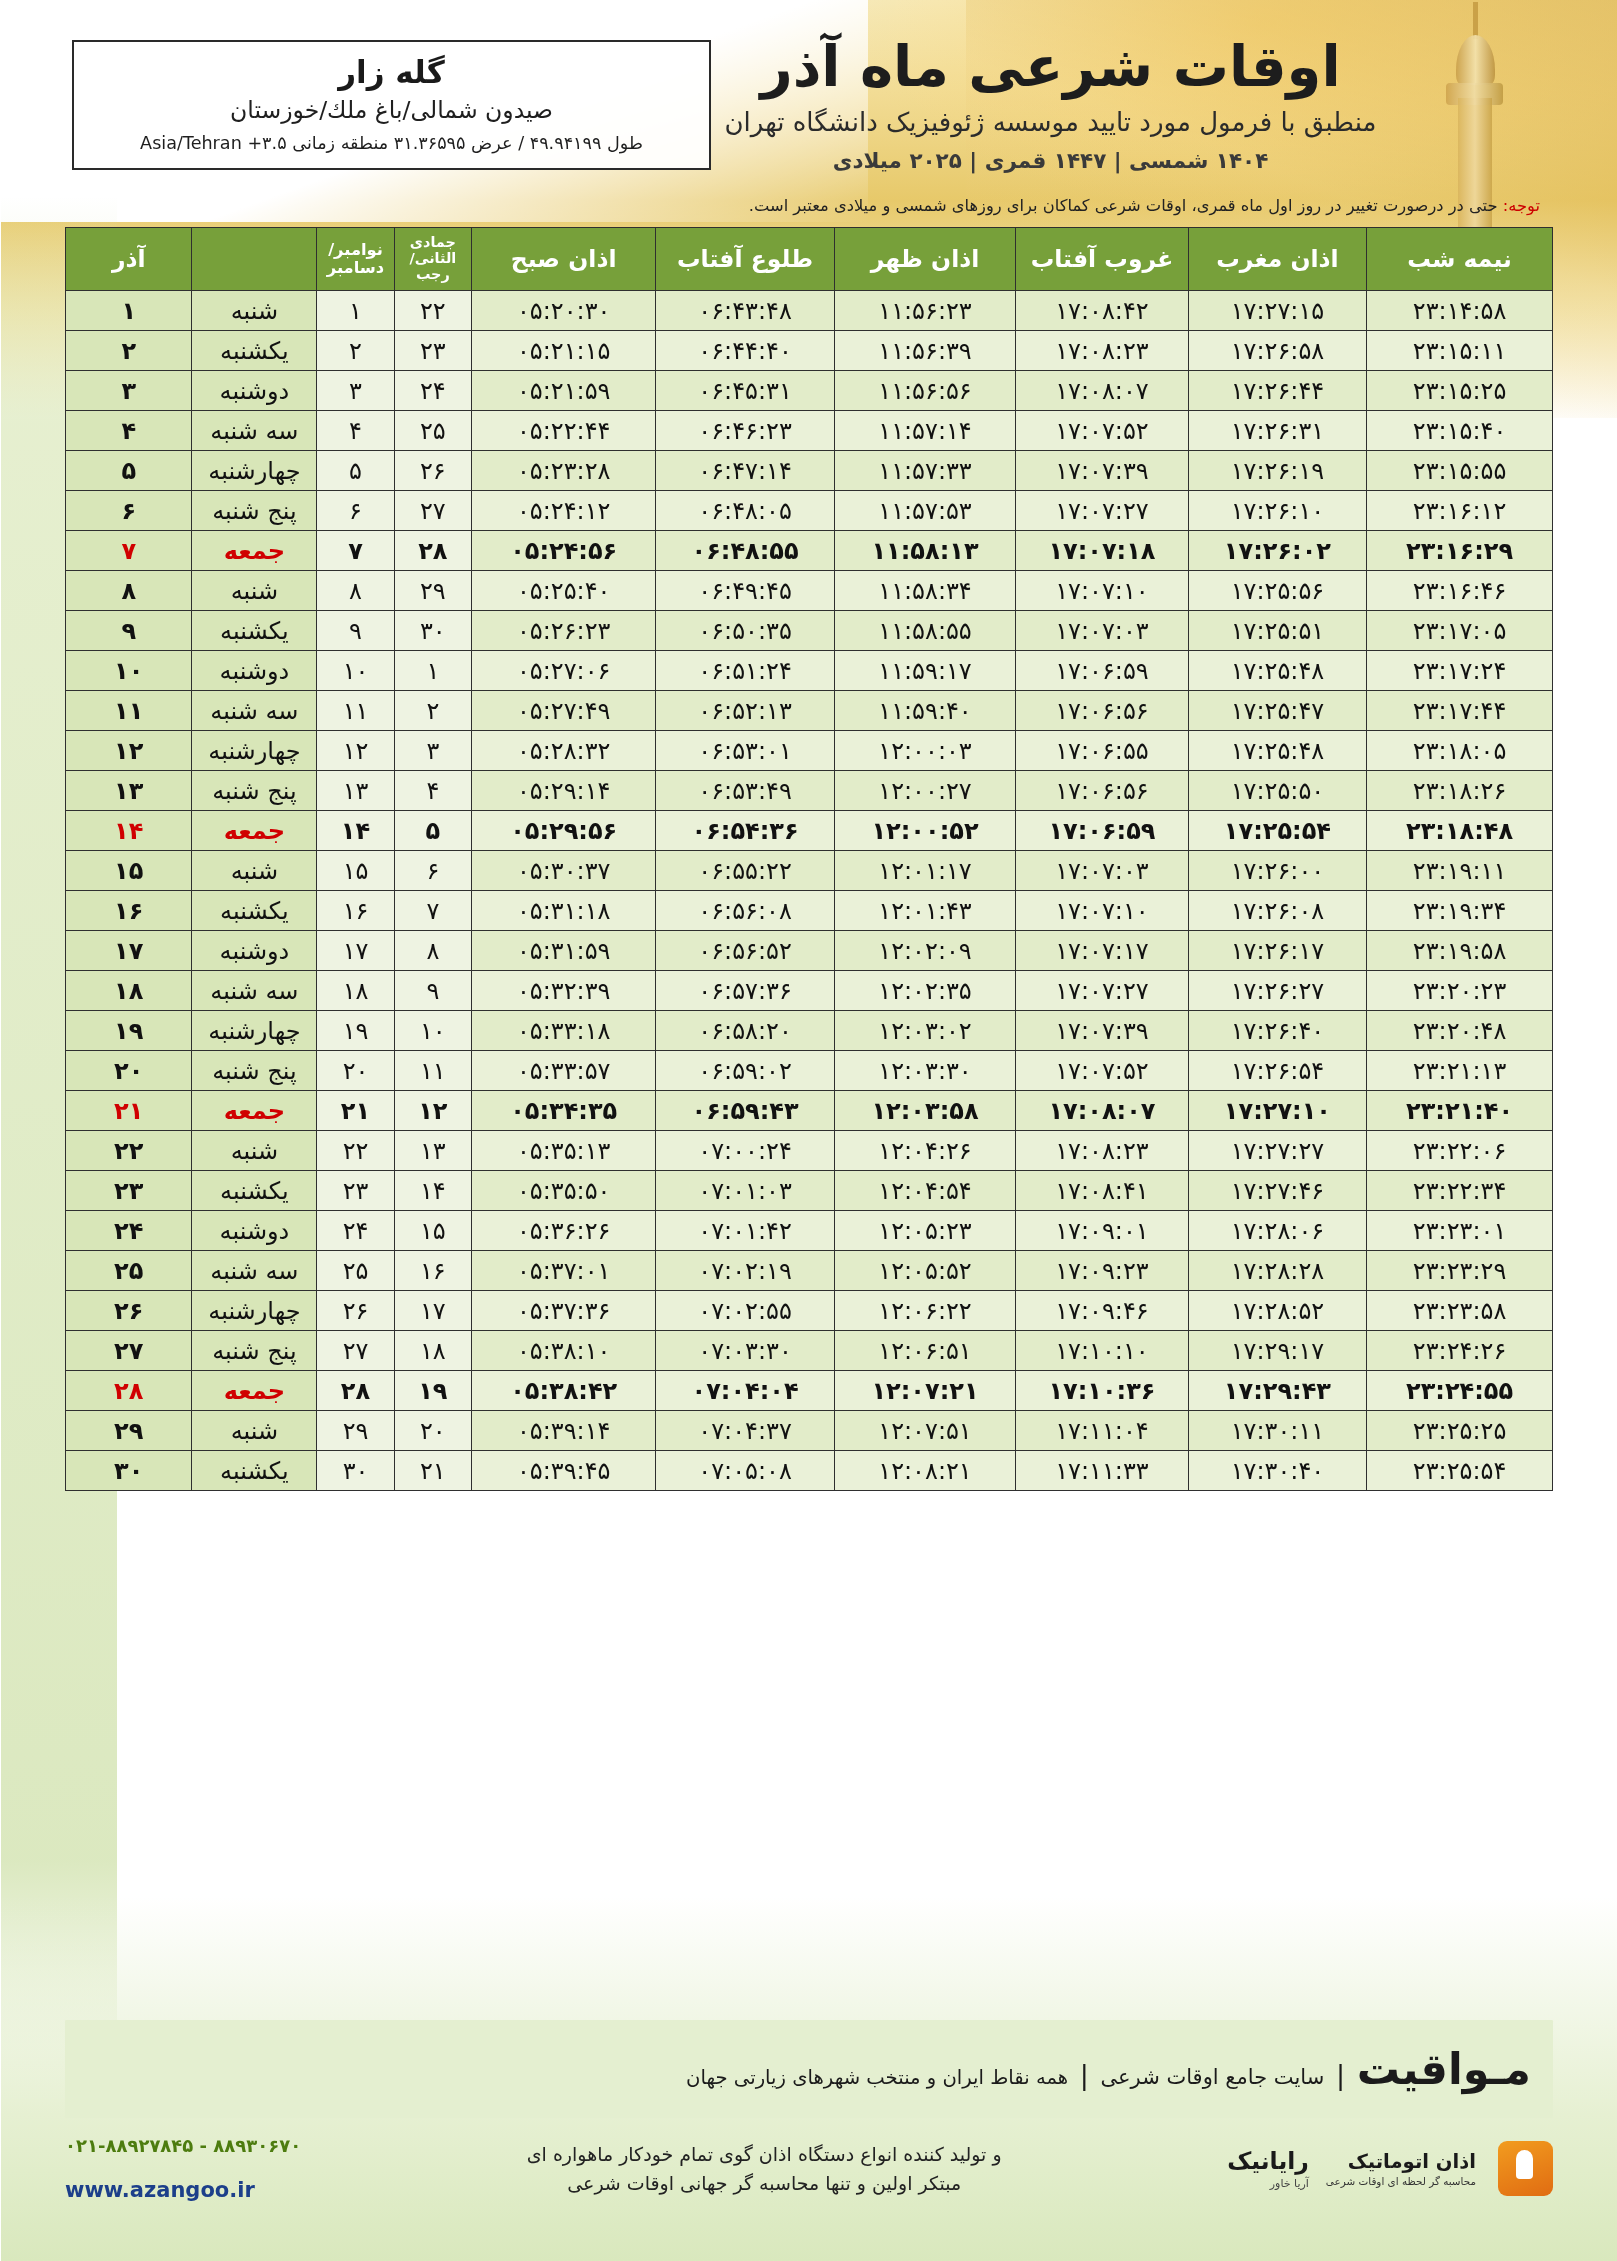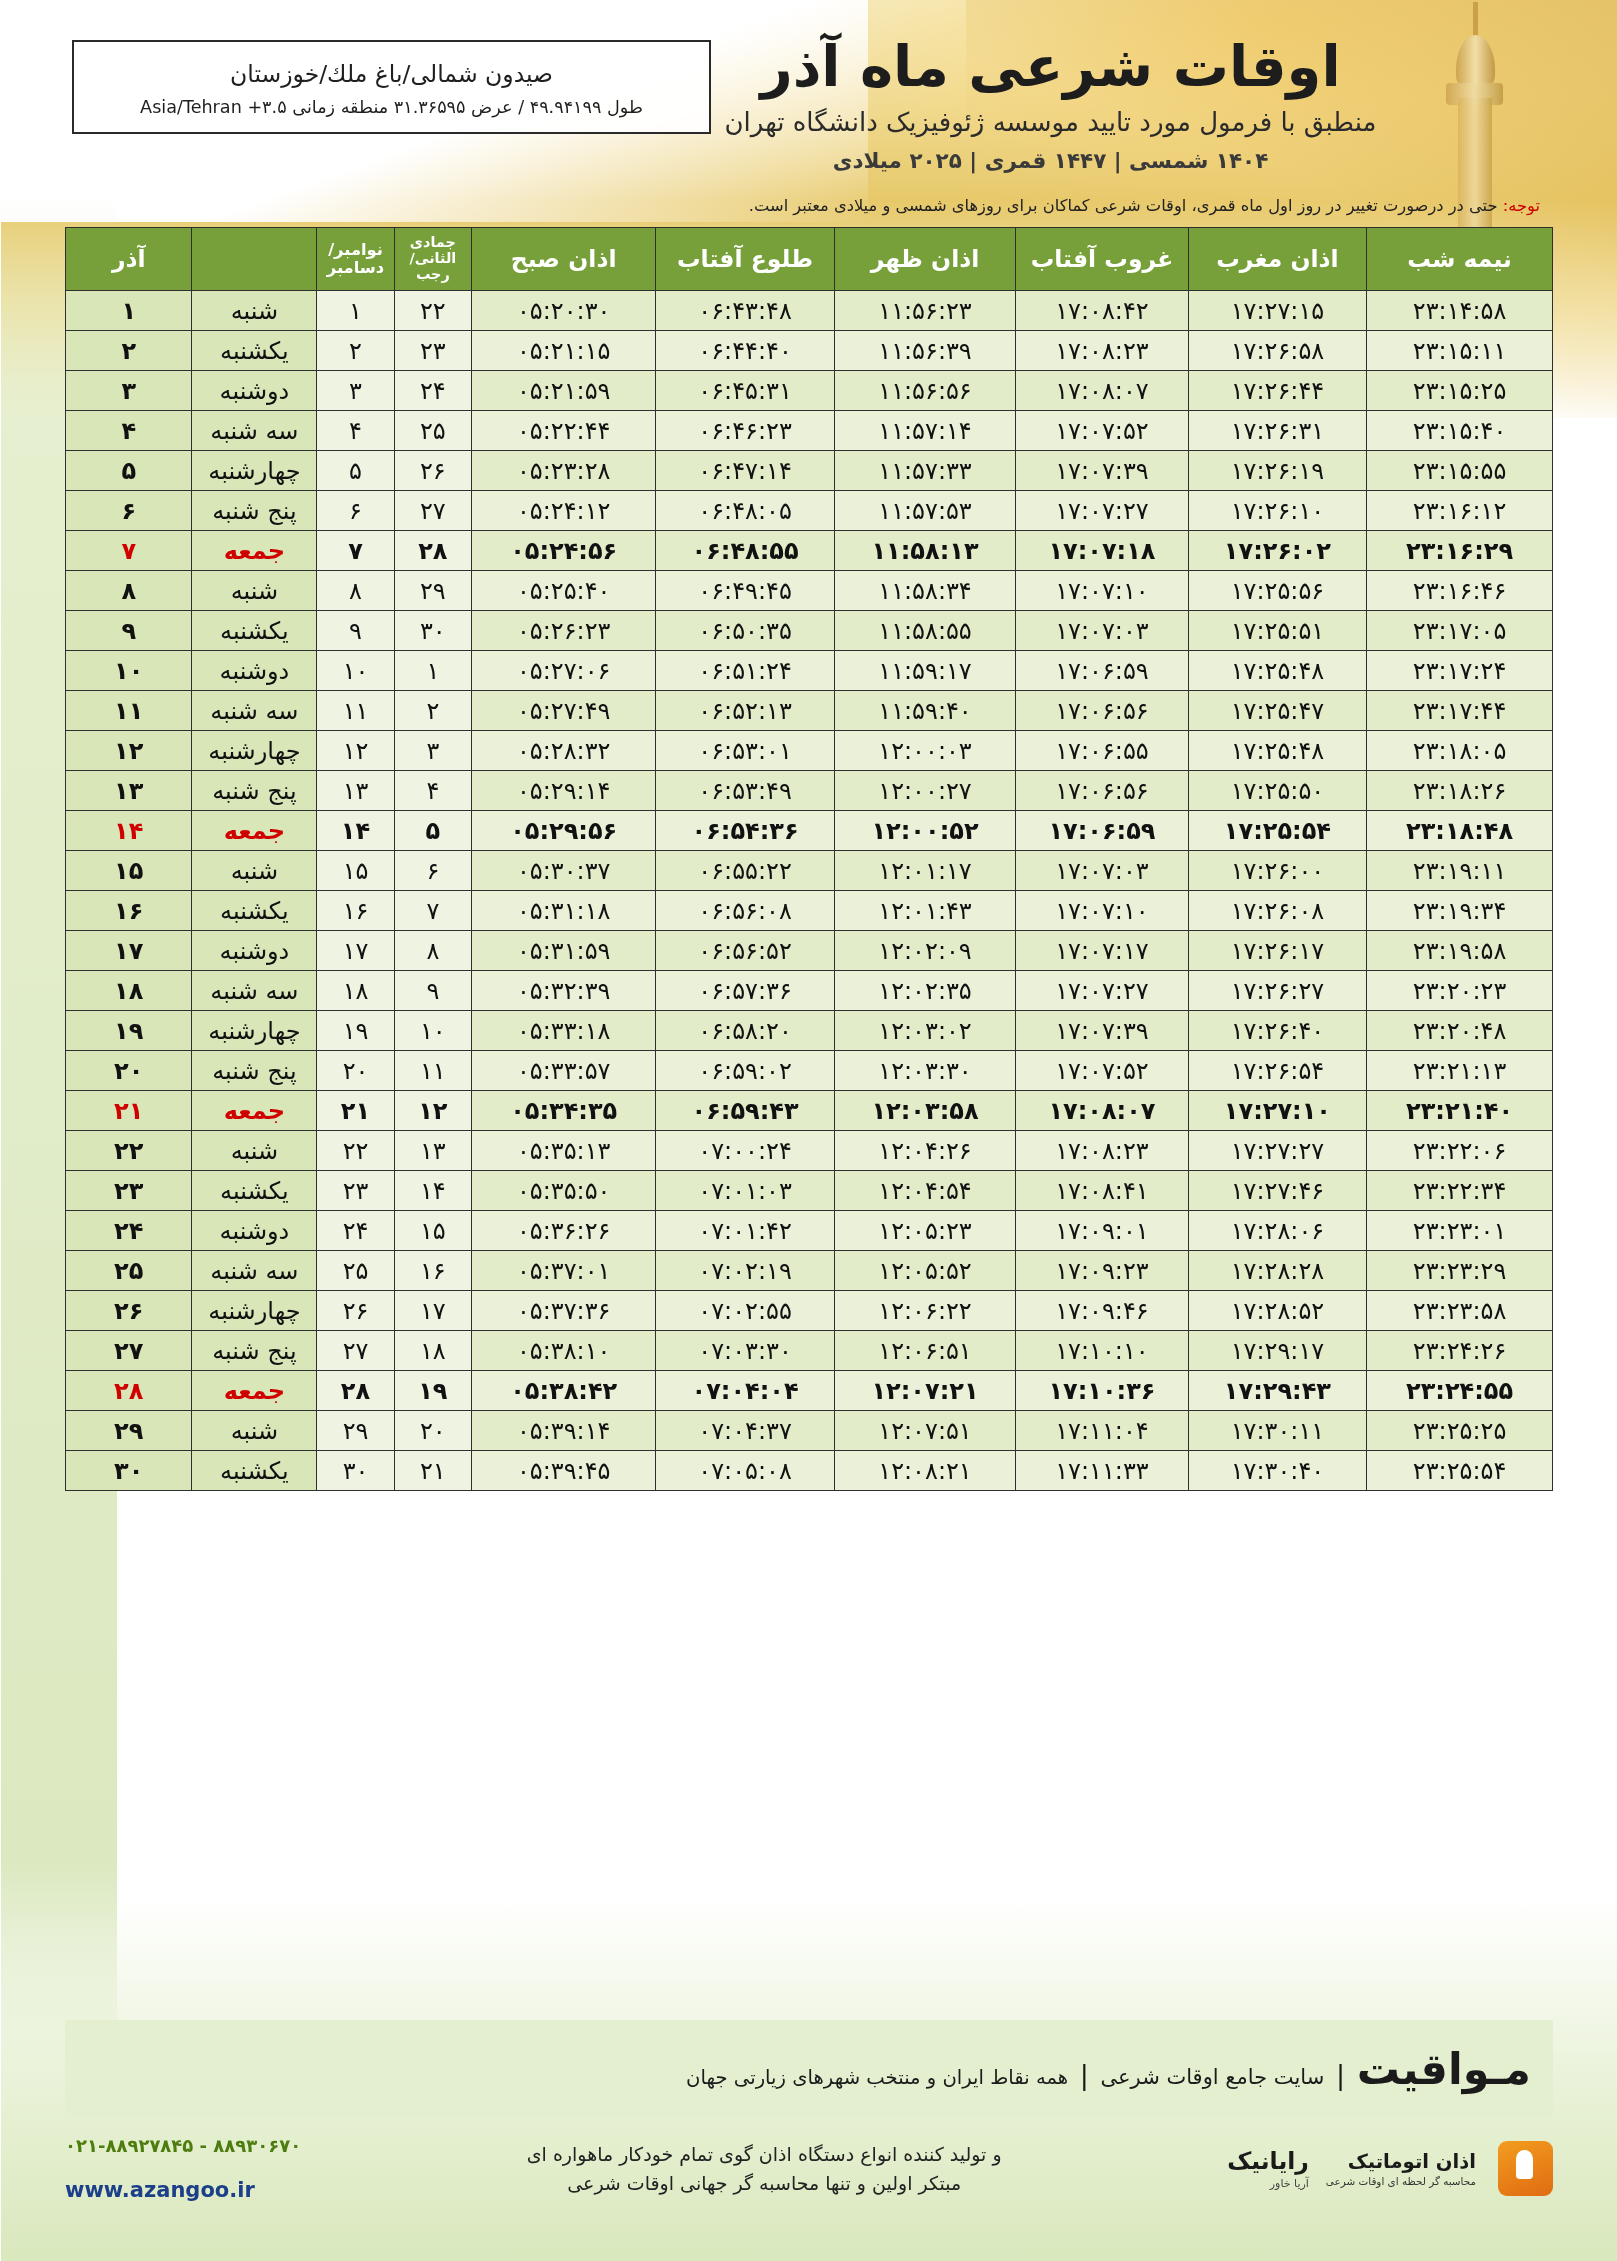--- a/index.html
+++ b/index.html
@@ -300,20 +300,21 @@
   <div class="bg-bottom"></div>
 
   <div class="header">
     <div class="title-block">
       <div class="main-title">اوقات شرعی ماه آذر</div>
       <div class="sub-title">منطبق با فرمول مورد تایید موسسه ژئوفیزیک دانشگاه تهران</div>
       <div class="year-line">۱۴۰۴ شمسی | ۱۴۴۷ قمری | ۲۰۲۵ میلادی</div>
     </div>
 
     <div class="loc-box">
+      <div class="loc-name">گله زار</div>
       <div class="loc-region">صیدون شمالی/باغ ملك/خوزستان</div>
       <div class="loc-coords">طول ۴۹.۹۴۱۹۹ / عرض ۳۱.۳۶۵۹۵ منطقه زمانی Asia/Tehran +۳.۵</div>
     </div>
   </div>
 
   <div class="note-line">
     <span class="note-label">توجه:</span>
     <span>حتی در درصورت تغییر در روز اول ماه قمری، اوقات شرعی کماکان برای روزهای شمسی و میلادی معتبر است.</span>
   </div>
 

